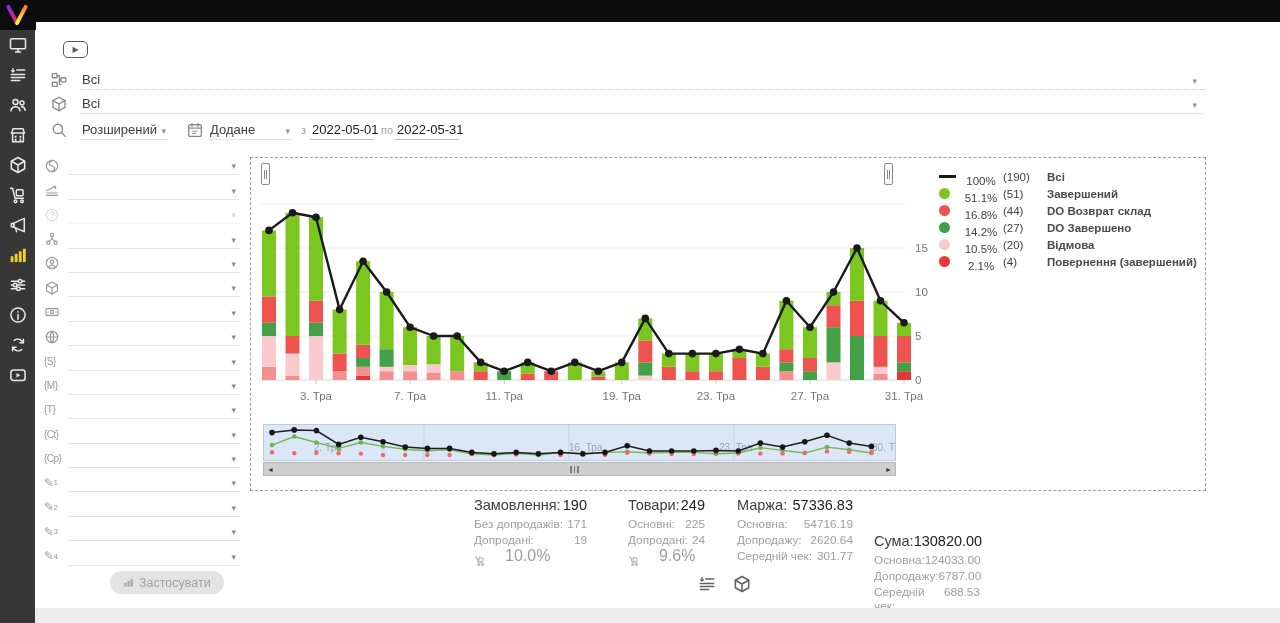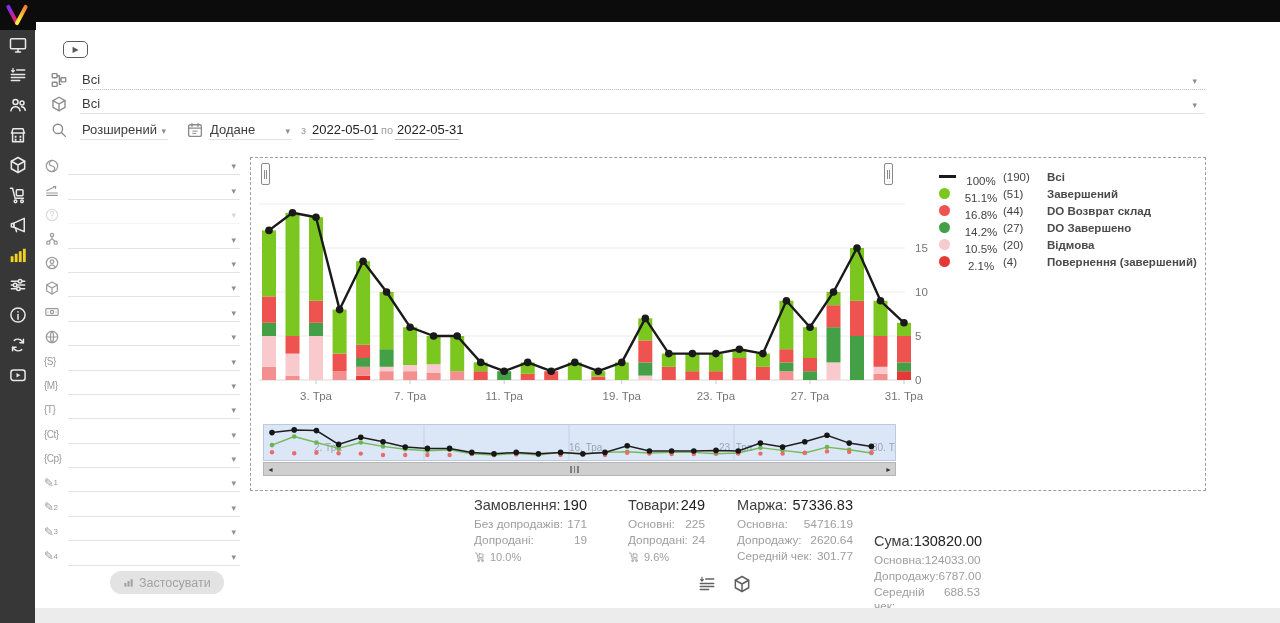--- a/index.html
+++ b/index.html
@@ -60,21 +60,21 @@
   #scrollbar { position:absolute; left:12px; top:304px; width:633px; height:14px; background:#cfcfcf; border:1px solid #b5b5b5; cursor:pointer; }
   .sc-arrow { position:absolute; top:1px; font-size:7px; color:#333; line-height:11px; }
   #sc-grip { position:absolute; left:306px; top:3px; display:flex; gap:2px; }
   #sc-grip i { display:block; width:1.5px; height:7px; background:#7d7d7d; }
 
   
   .stat-col { position:absolute; top:497px; }
   .stat-title { display:flex; justify-content:space-between; font-size:14.5px; color:#212121; height:20px; }
   .stat-title .lbl { color:#3d3d3d; }
   .stat-row { display:flex; justify-content:space-between; font-size:11.8px; color:#9e9e9e; height:16px; }
-  .stat-cart { display:flex; align-items:center; gap:4px; font-size:11px; color:#9e9e9e; height:16px; }
+  .stat-cart { display:flex; align-items:flex-end; gap:19px; font-size:16px; color:#9e9e9e; height:16px; }
   .stat-cart .c-ic { width:12px; height:12px; color:#9e9e9e; }
 
   #view-toggles { position:absolute; left:697px; top:574px; display:flex; gap:15px; color:#616161; }
   #view-toggles .vt { width:20px; height:20px; cursor:pointer; }
 
   #footer-strip { position:absolute; left:35px; top:608px; width:1245px; height:15px; background:#ececec; }
 </style>
 </head>
 <body>
 

